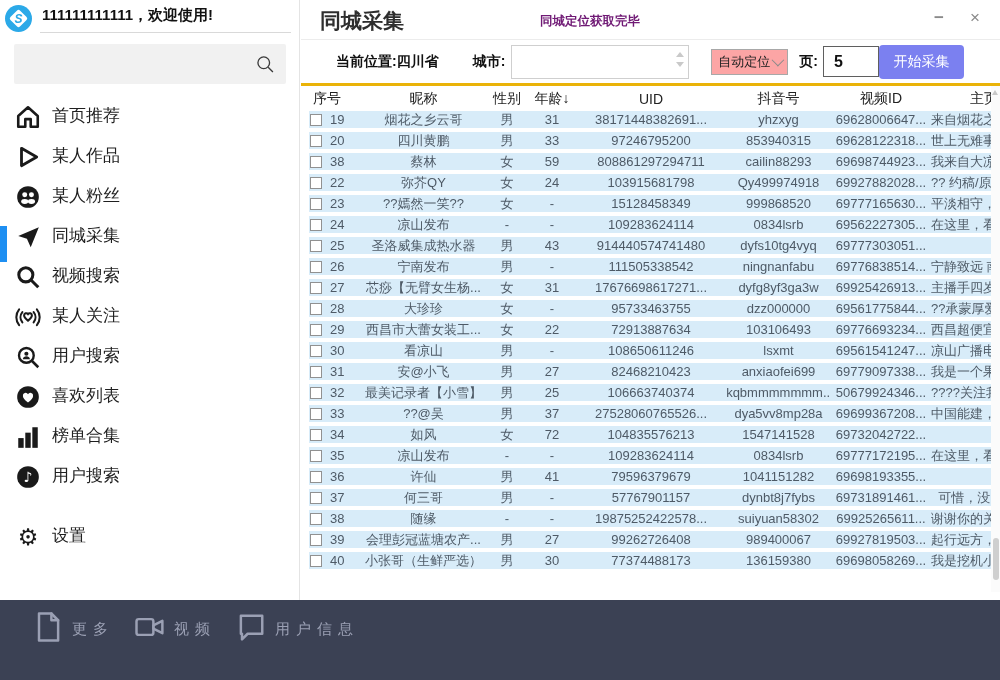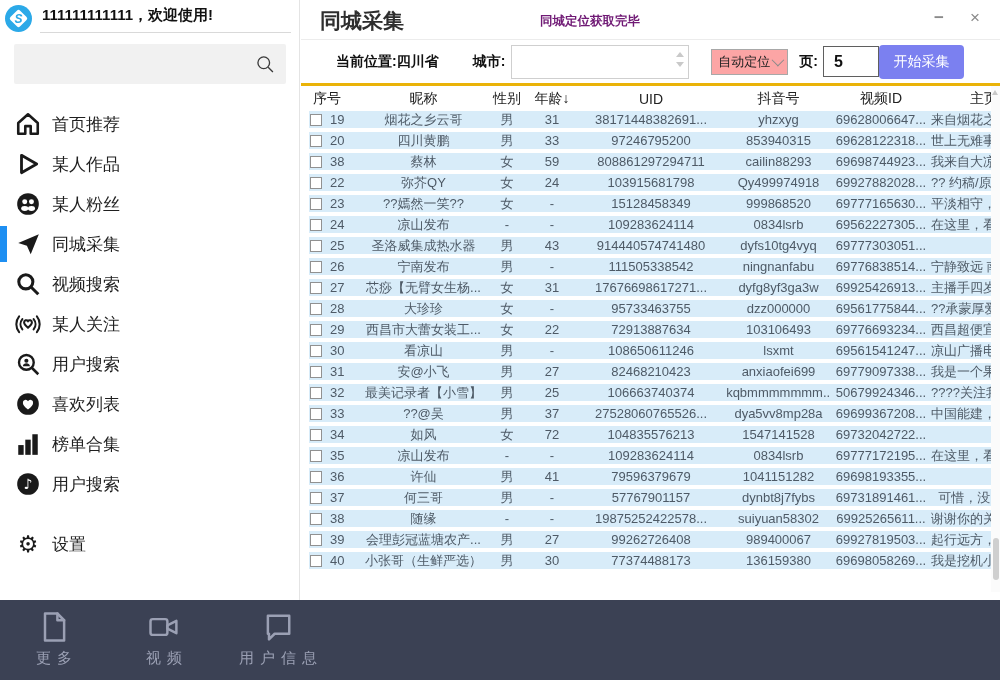--- a/index.html
+++ b/index.html
@@ -19,21 +19,21 @@
   
   .sidebar{position:absolute;left:0;top:0;width:300px;height:600px;background:#fff;border-right:1px solid #e4e4e4;}
   .sidebar-header{display:flex;align-items:center;gap:8px;padding:3px 8px 0 5px;height:34px;}
   .logo{width:27px;height:27px;flex:0 0 27px;}
   .welcome-wrap{flex:1;border-bottom:1px solid #d9d9d9;padding:2px 0 7px 2px;}
   .welcome{font-size:15px;font-weight:bold;color:#111;}
   .side-search-wrap{position:relative;margin:10px 14px 0 14px;}
   .side-search{width:272px;height:40px;border:none;background:#f1f1f1;border-radius:2px;font-size:15px;padding:0 36px 0 10px;outline:none;}
   .side-search-icon{position:absolute;right:10px;top:10px;width:20px;height:20px;color:#3a3a3a;}
   .menu{margin-top:20px;}
-  .menu-item{position:relative;height:40px;display:flex;align-items:center;gap:11px;padding-left:15px;cursor:default;}
+  .menu-item{position:relative;height:40px;display:flex;gap:11px;padding-left:15px;cursor:default;}
   .menu-item.gap{margin-top:20px;}
   .menu-item.active::before{content:"";position:absolute;left:0;top:2px;width:7px;height:36px;background:var(--active-item-blue);}
   .mi-icon{width:26px;height:26px;flex:0 0 26px;color:#1a1a1a;display:flex;align-items:center;justify-content:center;}
   .mi-icon svg{width:26px;height:26px;}
   .mi-glyph{font-size:23px;line-height:1;color:#1a1a1a;}
   .mi-label{font-size:17px;color:#1f1f1f;}
   
   .main{position:absolute;left:301px;top:0;width:699px;height:600px;background:#fff;}
   .main-header{position:relative;height:40px;border-bottom:1px solid #ececec;}
   .page-title{position:absolute;left:19px;top:7px;font-size:21px;font-weight:bold;color:#2e2e2e;}
@@ -69,25 +69,25 @@
   .thead .c1{padding-left:4px;}
   .thead .c8{justify-content:center;}
   .trow{display:flex;height:17px;margin-bottom:4px;background:var(--table-row-blue);align-items:center;font-size:13px;color:#4e5a66;}
   .cb{width:12px;height:12px;border:1px solid #919191;background:#fff;margin:0 8px 0 1px;flex:0 0 12px;cursor:pointer;}
   
   .vscroll{position:absolute;right:0;top:86px;width:9px;height:506px;background:#fbfbfb;}
   .vscroll-up{position:absolute;top:4px;left:1px;width:0;height:0;border-left:3.5px solid transparent;border-right:3.5px solid transparent;border-bottom:5px solid #c8c8c8;}
   .vscroll-thumb{position:absolute;left:1.5px;bottom:12px;width:6px;height:42px;background:#cfcfcf;border-radius:3px;}
   
   .bottombar{position:absolute;left:0;top:600px;width:1000px;height:80px;background:var(--bottombar-bg);}
-  .bb-item{position:absolute;top:9px;display:flex;flex-direction:column;align-items:center;color:var(--bottombar-fg);cursor:pointer;}
+  .bb-item{position:absolute;top:9px;display:flex;flex-direction:row;align-items:center;color:var(--bottombar-fg);cursor:pointer;}
   .bb-item svg{width:36px;height:36px;}
   .bb-label{margin-top:4px;font-size:15px;letter-spacing:6px;text-indent:6px;}
   .bb-1{left:30px;}
-  .bb-2{left:140px;}
+  .bb-2{left:132px;}
   .bb-3{left:233px;}
 </style>
 </head>
 <body>
 
 <div class="sidebar">
   <div class="sidebar-header">
     <svg class="logo" viewBox="0 0 27 27">
       <circle cx="13.5" cy="13.5" r="13.5" fill="#2BA9E8"></circle>
       <rect x="6.8" y="6.8" width="13.4" height="13.4" rx="2" transform="rotate(45 13.5 13.5)" fill="#fff"></rect>

